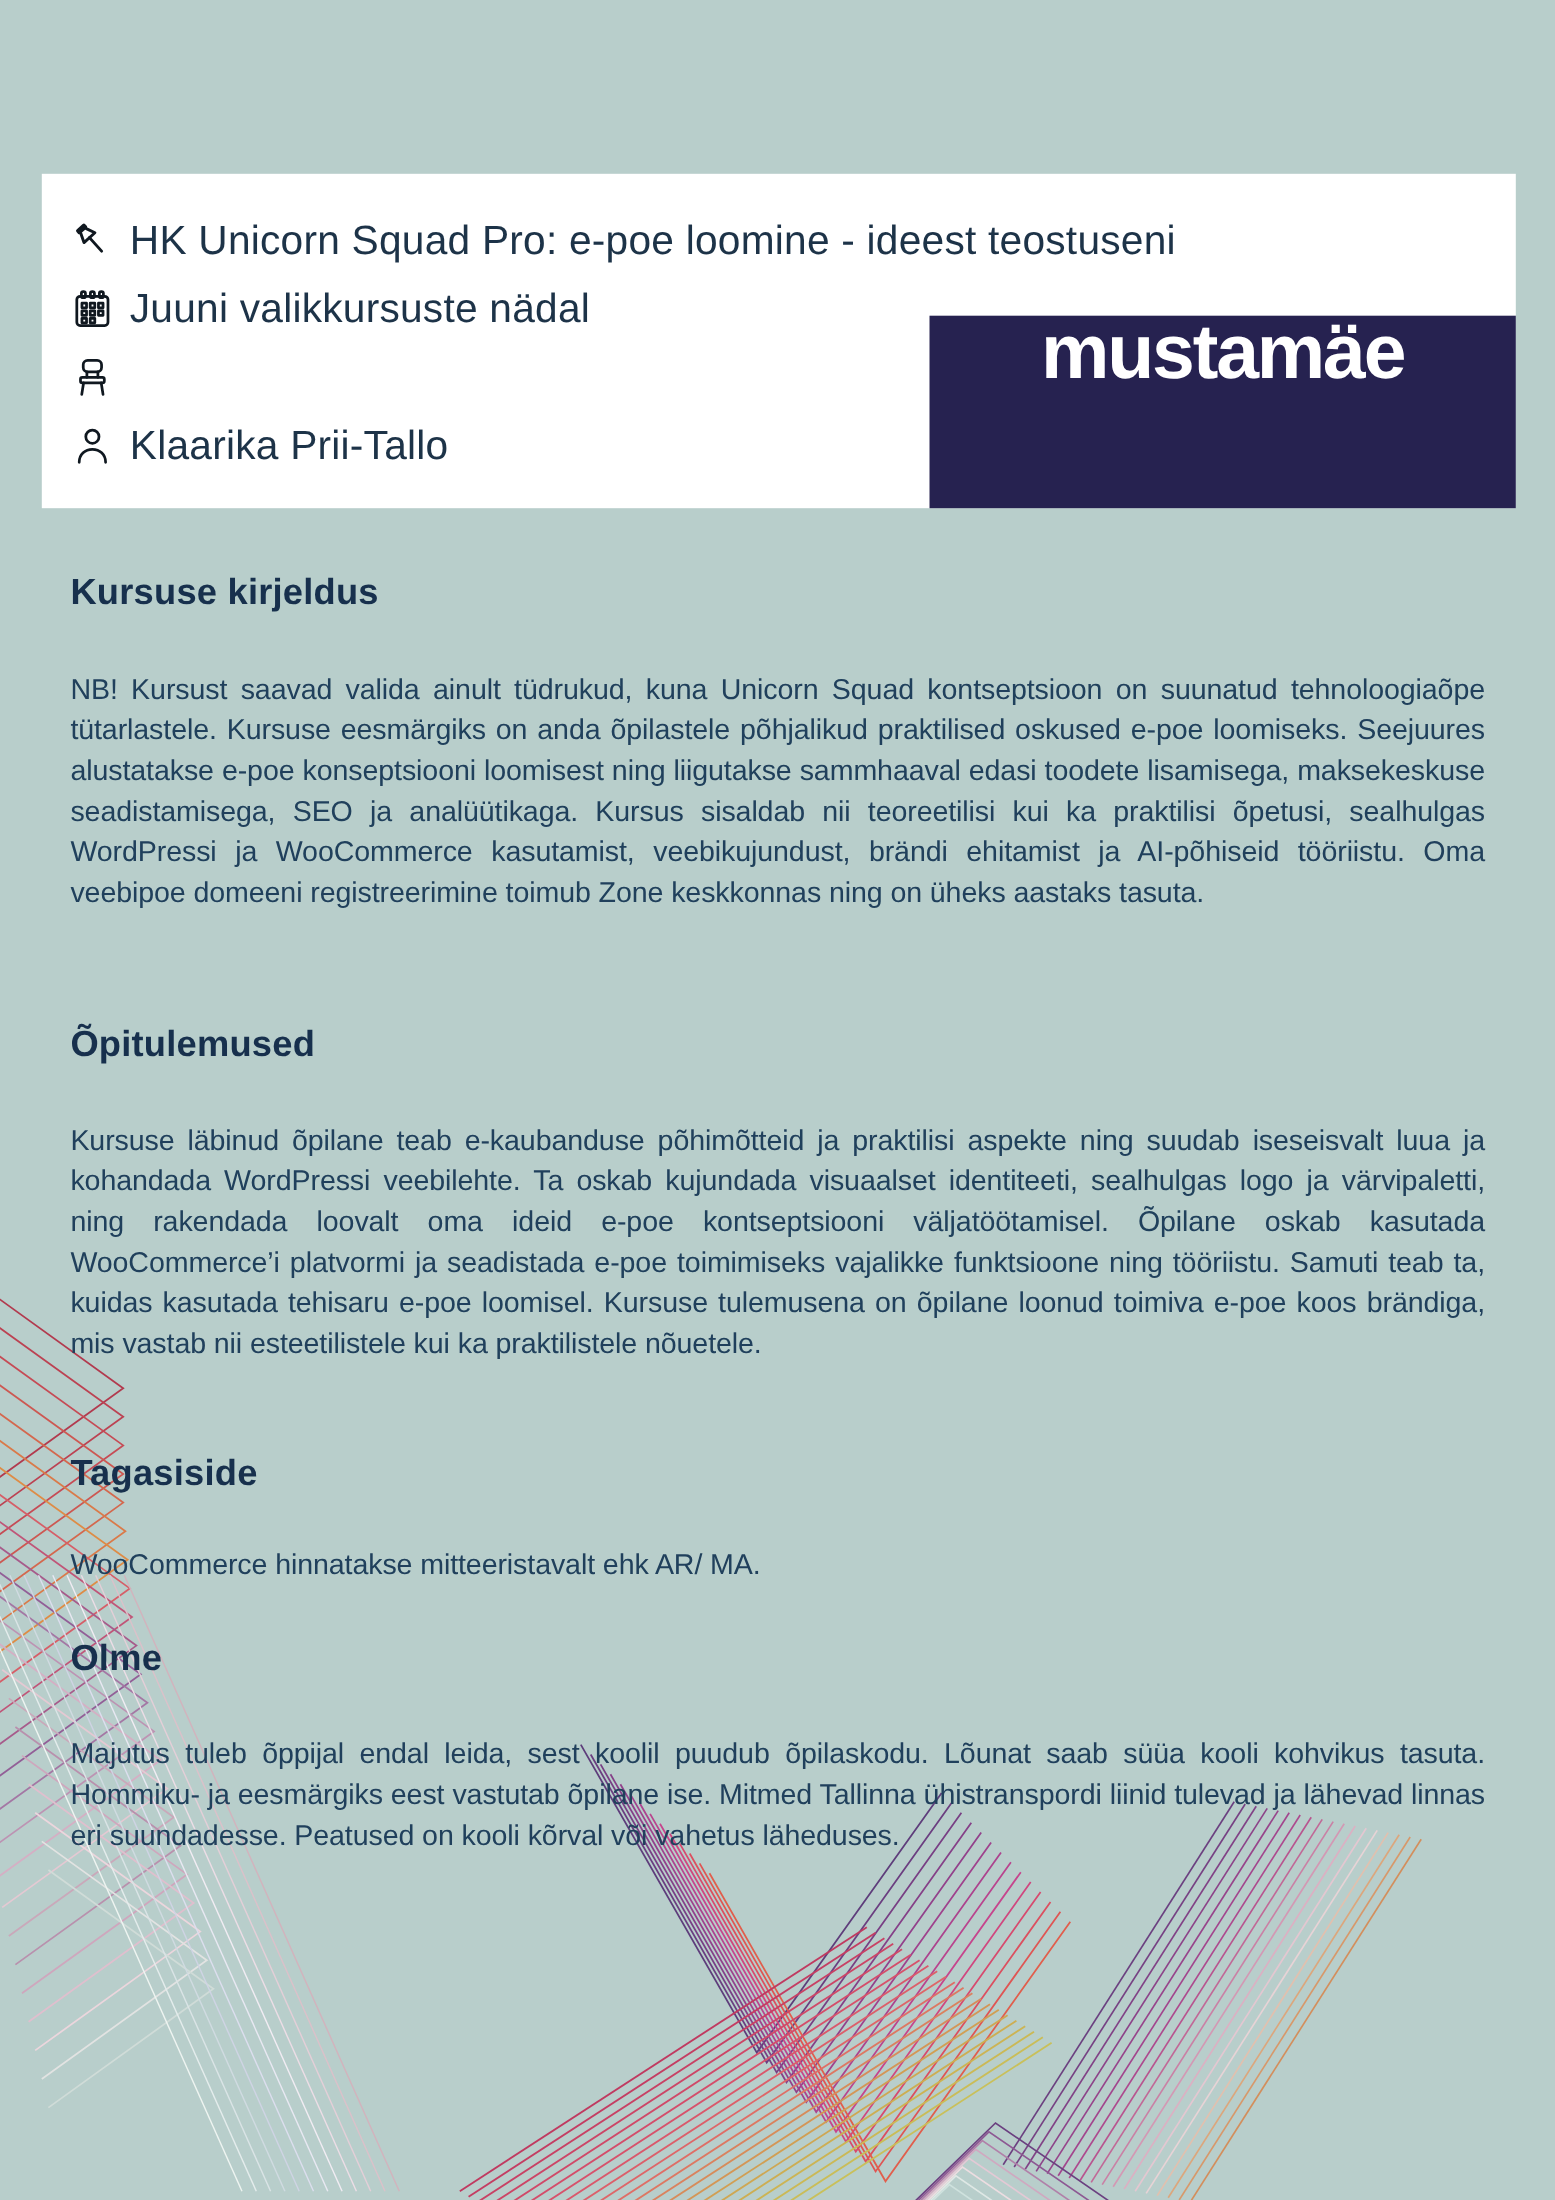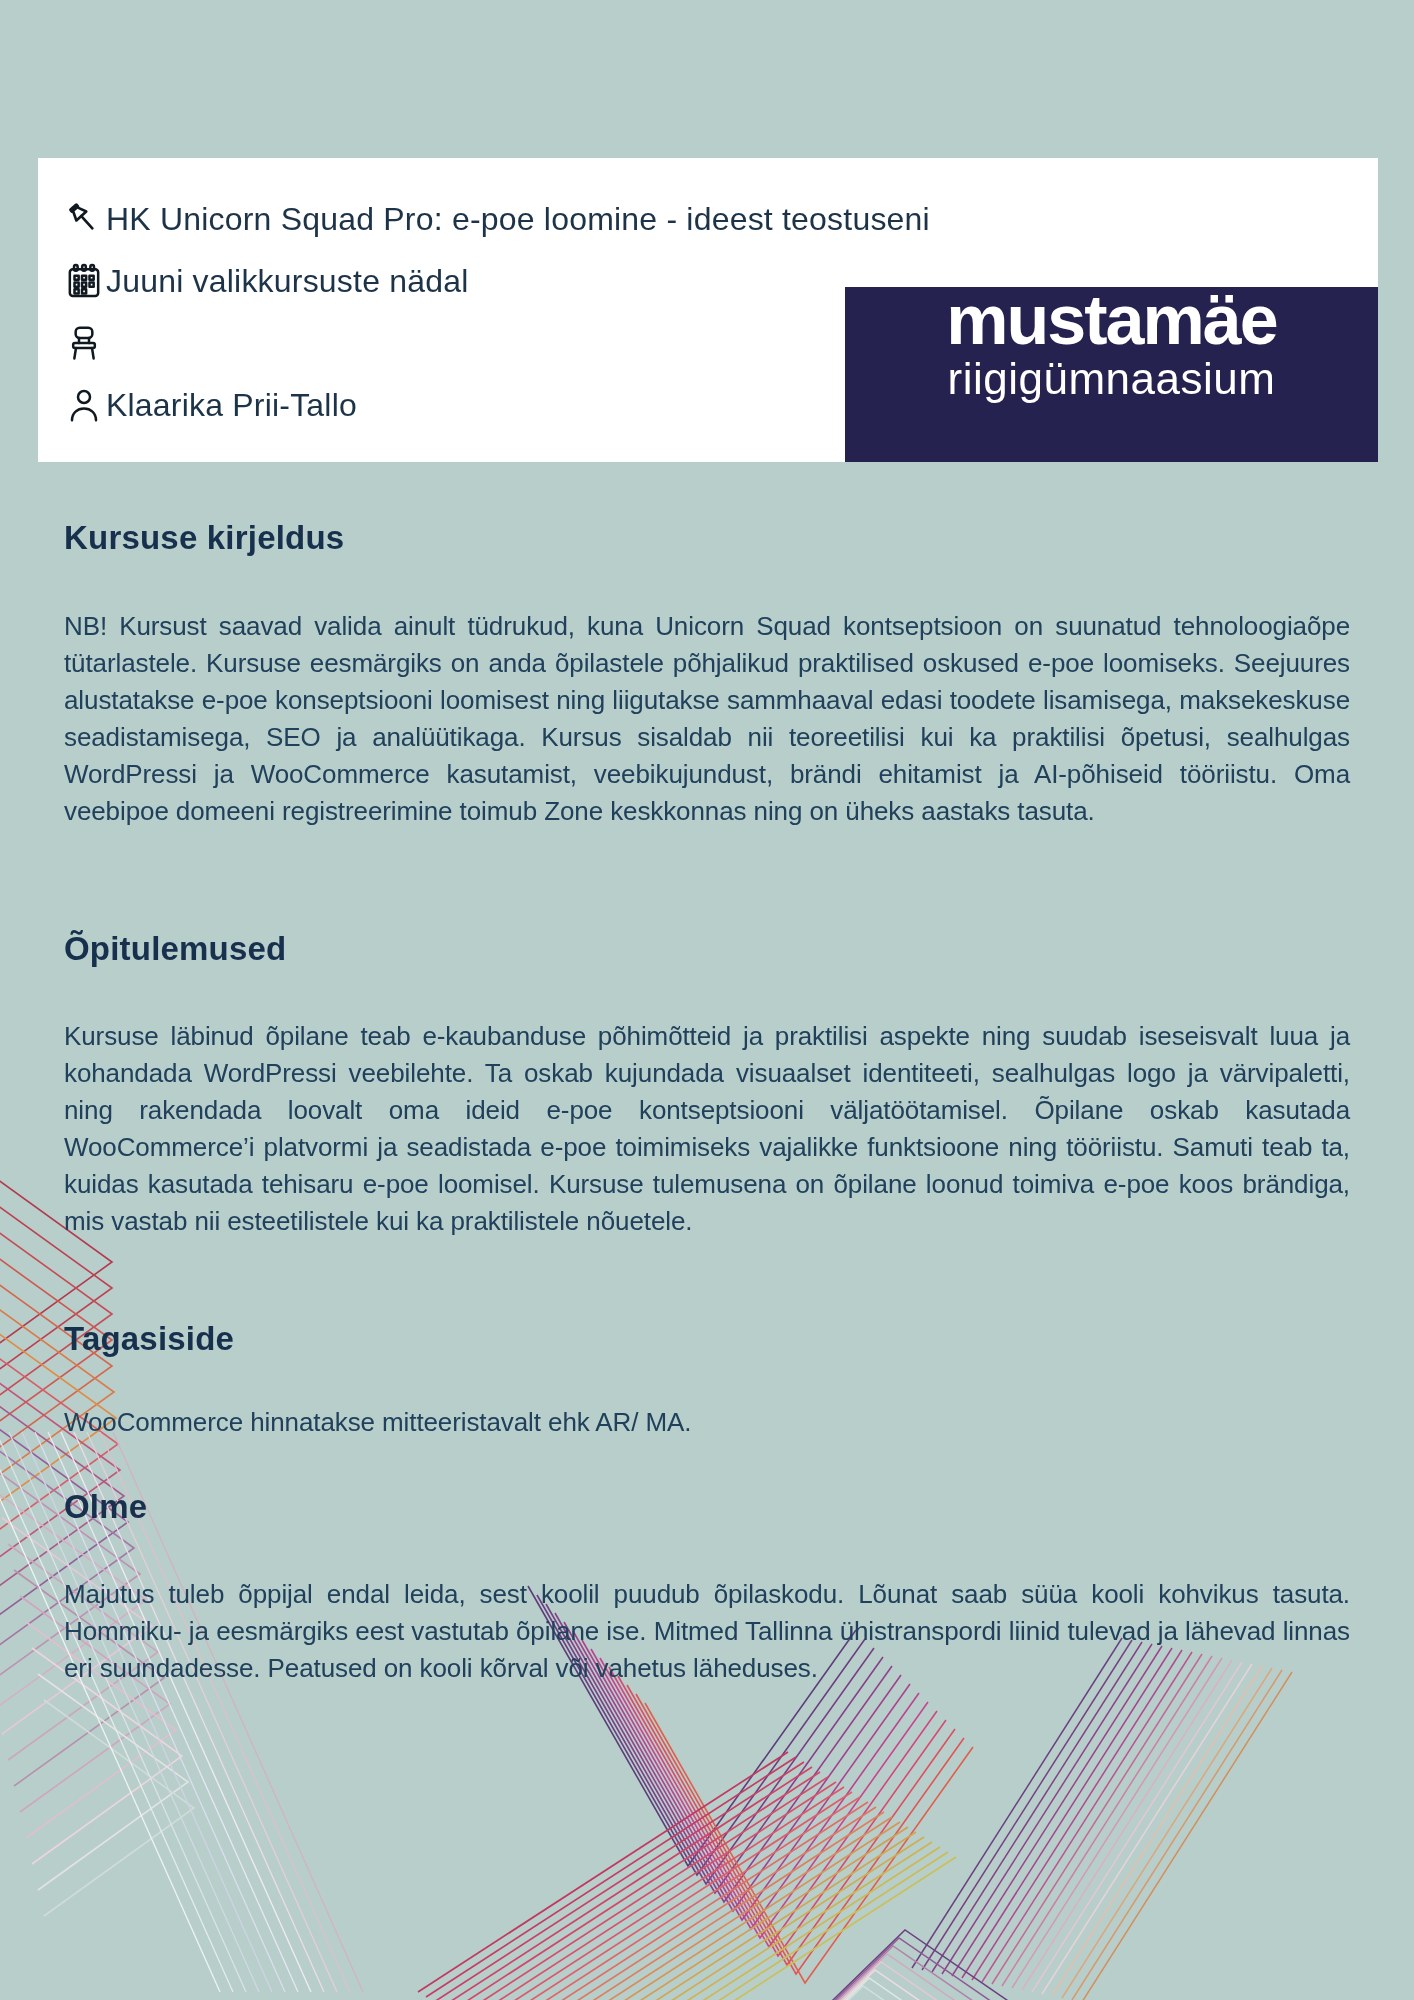--- a/index.html
+++ b/index.html
@@ -7,21 +7,21 @@
         font-family:"Liberation Sans", sans-serif;}
   .decor{position:absolute;left:0;top:980px;width:1414px;height:1020px;z-index:0;}
   .content{position:absolute;inset:0;z-index:1;}
 
   
   .card{position:absolute;left:38px;top:158px;width:1340px;height:304px;background:#ffffff;}
   .card-rows{position:absolute;left:24px;top:30px;}
   .row{display:flex;align-items:center;height:62px;}
   .row .ic{width:44px;height:44px;flex:0 0 44px;display:flex;align-items:center;justify-content:center;}
   .row .ic svg{width:40px;height:40px;}
-  .row .txt{margin-left:0;font-size:32px;font-weight:500;color:#1d3348;letter-spacing:0.2px;}
+  .row .txt{margin-left:12px;font-size:37px;font-weight:500;color:#1d3348;letter-spacing:0.2px;}
 
   
   .logo{position:absolute;right:0;bottom:0;width:533px;height:175px;background:#262250;
         display:flex;flex-direction:column;align-items:center;justify-content:flex-start;color:#fff;}
   .logo-l1{font-size:70px;font-weight:800;letter-spacing:-2px;line-height:0.95;}
   .logo-l2{font-size:44px;font-weight:500;letter-spacing:0.5px;line-height:1.05;margin-top:2px;}
 
   
   .heading{position:absolute;left:64px;width:1286px;margin:0;font-size:33px;font-weight:700;
            color:#17304d;letter-spacing:0.2px;}
@@ -215,21 +215,20 @@
               <path d="M4.8 21.2 c0-4.5 3.3-7.1 7.2-7.1 s7.2 2.6 7.2 7.1"></path>
             </svg>
           </span>
           <span class="txt">Klaarika Prii-Tallo</span>
         </div>
 
       </div>
 
       <div class="logo">
         <div class="logo-l1">mustamäe</div>
-        <div class="logo-l2">riigigümnaasium</div>
       </div>
     </div>
 
     <h2 class="heading" style="top:519px">Kursuse kirjeldus</h2>
     <p class="para" style="top:608px">NB! Kursust saavad valida ainult tüdrukud, kuna Unicorn Squad kontseptsioon on suunatud tehnoloogiaõpe tütarlastele. Kursuse eesmärgiks on anda õpilastele põhjalikud praktilised oskused e-poe loomiseks. Seejuures alustatakse e-poe konseptsiooni loomisest ning liigutakse sammhaaval edasi toodete lisamisega, maksekeskuse seadistamisega, SEO ja analüütikaga. Kursus sisaldab nii teoreetilisi kui ka praktilisi õpetusi, sealhulgas WordPressi ja WooCommerce kasutamist, veebikujundust, brändi ehitamist ja AI-põhiseid tööriistu. Oma veebipoe domeeni registreerimine toimub Zone keskkonnas ning on üheks aastaks tasuta.</p>
 
     <h2 class="heading" style="top:930px">Õpitulemused</h2>
     <p class="para" style="top:1018px">Kursuse läbinud õpilane teab e-kaubanduse põhimõtteid ja praktilisi aspekte ning suudab iseseisvalt luua ja kohandada WordPressi veebilehte. Ta oskab kujundada visuaalset identiteeti, sealhulgas logo ja värvipaletti, ning rakendada loovalt oma ideid e-poe kontseptsiooni väljatöötamisel. Õpilane oskab kasutada WooCommerce’i platvormi ja seadistada e-poe toimimiseks vajalikke funktsioone ning tööriistu. Samuti teab ta, kuidas kasutada tehisaru e-poe loomisel. Kursuse tulemusena on õpilane loonud toimiva e-poe koos brändiga, mis vastab nii esteetilistele kui ka praktilistele nõuetele.</p>
 
     <h2 class="heading" style="top:1320px">Tagasiside</h2>

